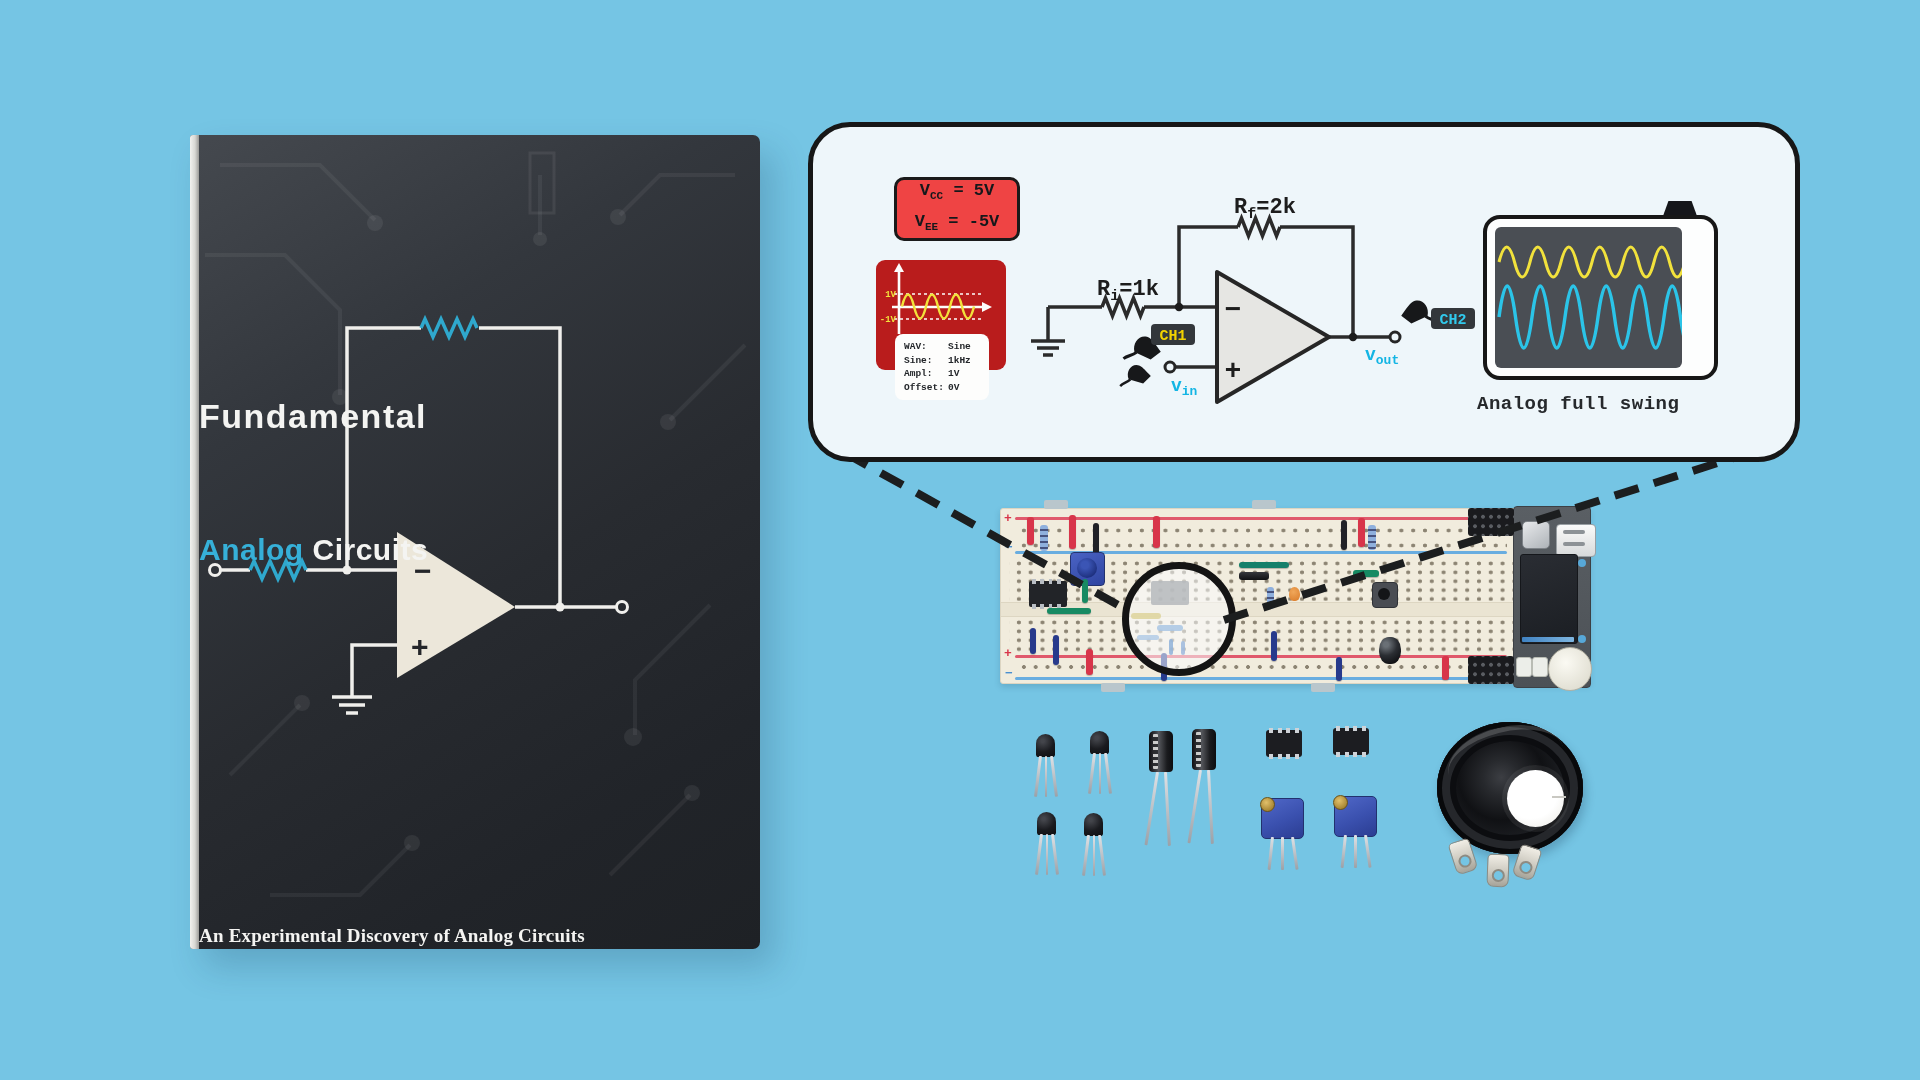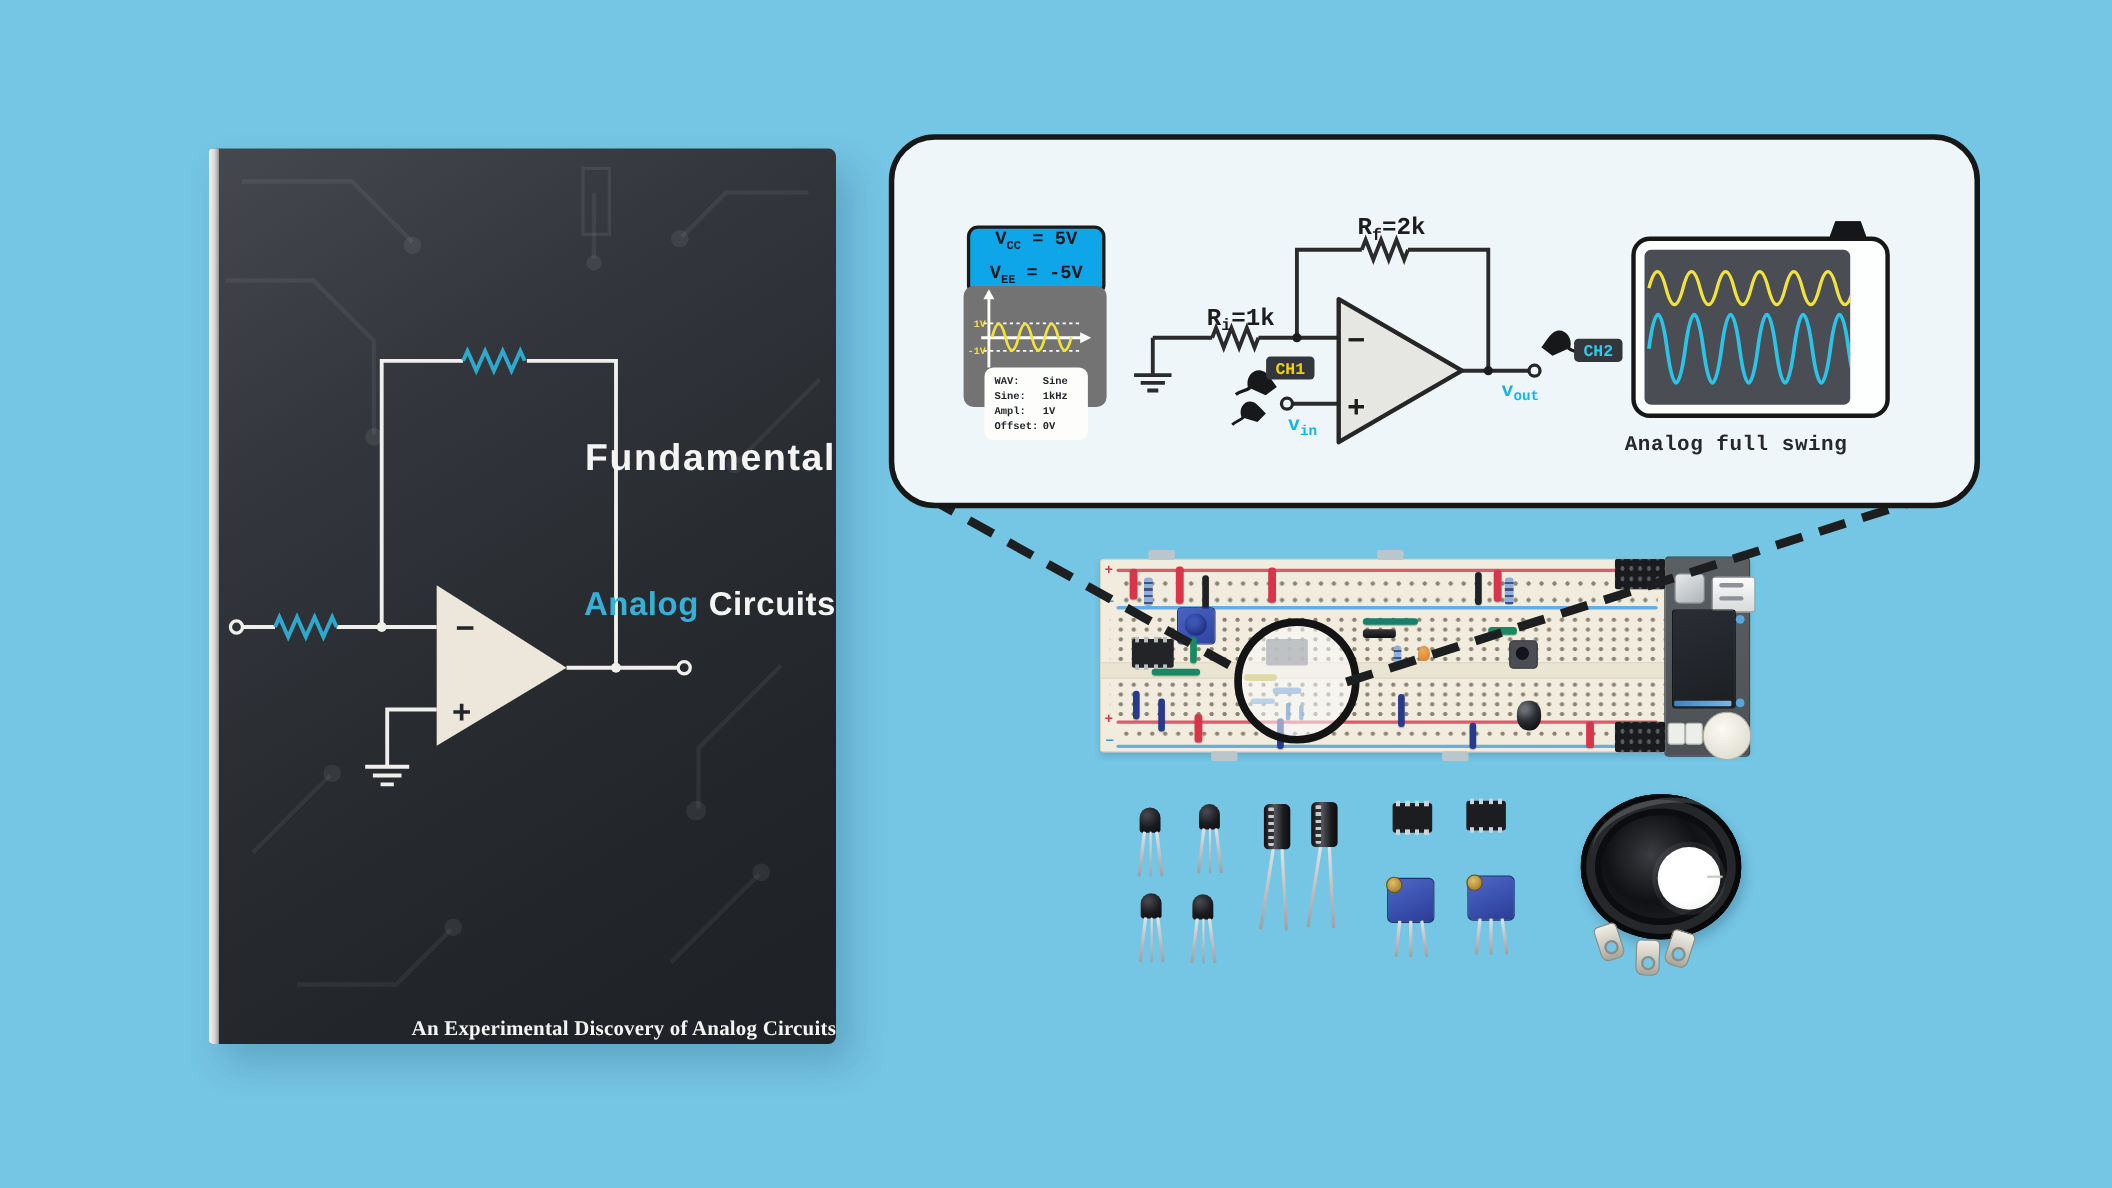--- a/index.html
+++ b/index.html
@@ -8,37 +8,37 @@
          background-color:#75c5e4;
          font-family:"Liberation Sans", sans-serif;}
   .abs{position:absolute;}
 
   
   #book{left:190px;top:135px;width:570px;height:814px;
         background:linear-gradient(148deg,#45494f 0%,#33373d 28%,#282b30 55%,#212429 80%,#1e2125 100%);
         border-radius:3px 7px 7px 3px;
         box-shadow:14px 18px 34px rgba(20,60,90,0.22);}
   #book-pages{left:0;top:0;width:9px;height:814px;background:linear-gradient(90deg,#f2f2ef 0%,#d8d8d4 55%,#9b9b98 100%);border-radius:3px 0 0 3px;}
-  .book-text{left:9px;width:561px;text-align:right;color:#f4f4f2;}
+  .book-text{left:9px;width:561px;text-align:left;color:#f4f4f2;}
   #book-title-top{top:262px;font-size:34px;font-weight:bold;letter-spacing:1.5px;}
   #book-title-main{top:398px;font-size:30px;font-weight:bold;letter-spacing:0.5px;}
   #book-title-line2{top:449px;font-size:46px;font-weight:bold;letter-spacing:0.5px;}
   .accent{color:#36b0d8;}
   #book-sub1{top:790px;font-size:19px;font-weight:bold;letter-spacing:0.2px;font-family:Liberation Serif, serif;}
   #book-sub2{top:814px;font-size:24px;font-weight:bold;}
   svg.layer{position:absolute;left:0;top:0;}
 
   
   #bubble{left:808px;top:122px;width:982px;height:330px;background:#eef6fa;
           border:5px solid #171717;border-radius:42px;z-index:6;}
-  #supply-box{left:66px;top:50px;width:120px;height:58px;background:#0ea5e9;border:3px solid #1a1a1a;border-radius:10px;
+  #supply-box{left:81px;top:50px;width:120px;height:58px;background:#ef4444;border:3px solid #1a1a1a;border-radius:10px;
               font-family:"Liberation Mono",monospace;font-weight:bold;font-size:17px;color:#15181b;
-              display:flex;flex-direction:column;justify-content:center;align-items:center;line-height:26px;margin-top:28px;}
+              display:flex;flex-direction:column;justify-content:center;align-items:center;line-height:26px;}
   #supply-box .sub{font-size:11px;vertical-align:-4px;}
-  #funcgen{left:63px;top:133px;width:130px;height:110px;background:#737373;border-radius:9px;}
+  #funcgen{left:63px;top:133px;width:130px;height:110px;background:#b91c1c;border-radius:9px;}
   #fg-info{left:19px;top:74px;width:94px;height:66px;background:#fdfdfc;border-radius:8px;padding:6px 0 0 9px;box-sizing:border-box;
            font-family:"Liberation Mono",monospace;font-weight:bold;font-size:9.5px;color:#23262a;line-height:13.5px;}
   .fg-row{display:flex;}
   .fg-k{width:44px;}
   #scope{left:670px;top:88px;width:235px;height:165px;background:#fdfefe;border:4px solid #171717;border-radius:17px;box-sizing:border-box;}
   #scope-bump{left:850px;top:74px;width:34px;height:15px;background:#15161a;
               clip-path:polygon(16% 0,84% 0,100% 100%,0 100%);}
   #scope-screen{left:8px;top:8px;width:187px;height:141px;background:#4a4e54;border-radius:6px;overflow:hidden;}
   #scope-caption{left:664px;top:266px;width:300px;font-family:"Liberation Mono",monospace;font-weight:bold;font-size:19px;color:#26292c;letter-spacing:0.5px;}
 

